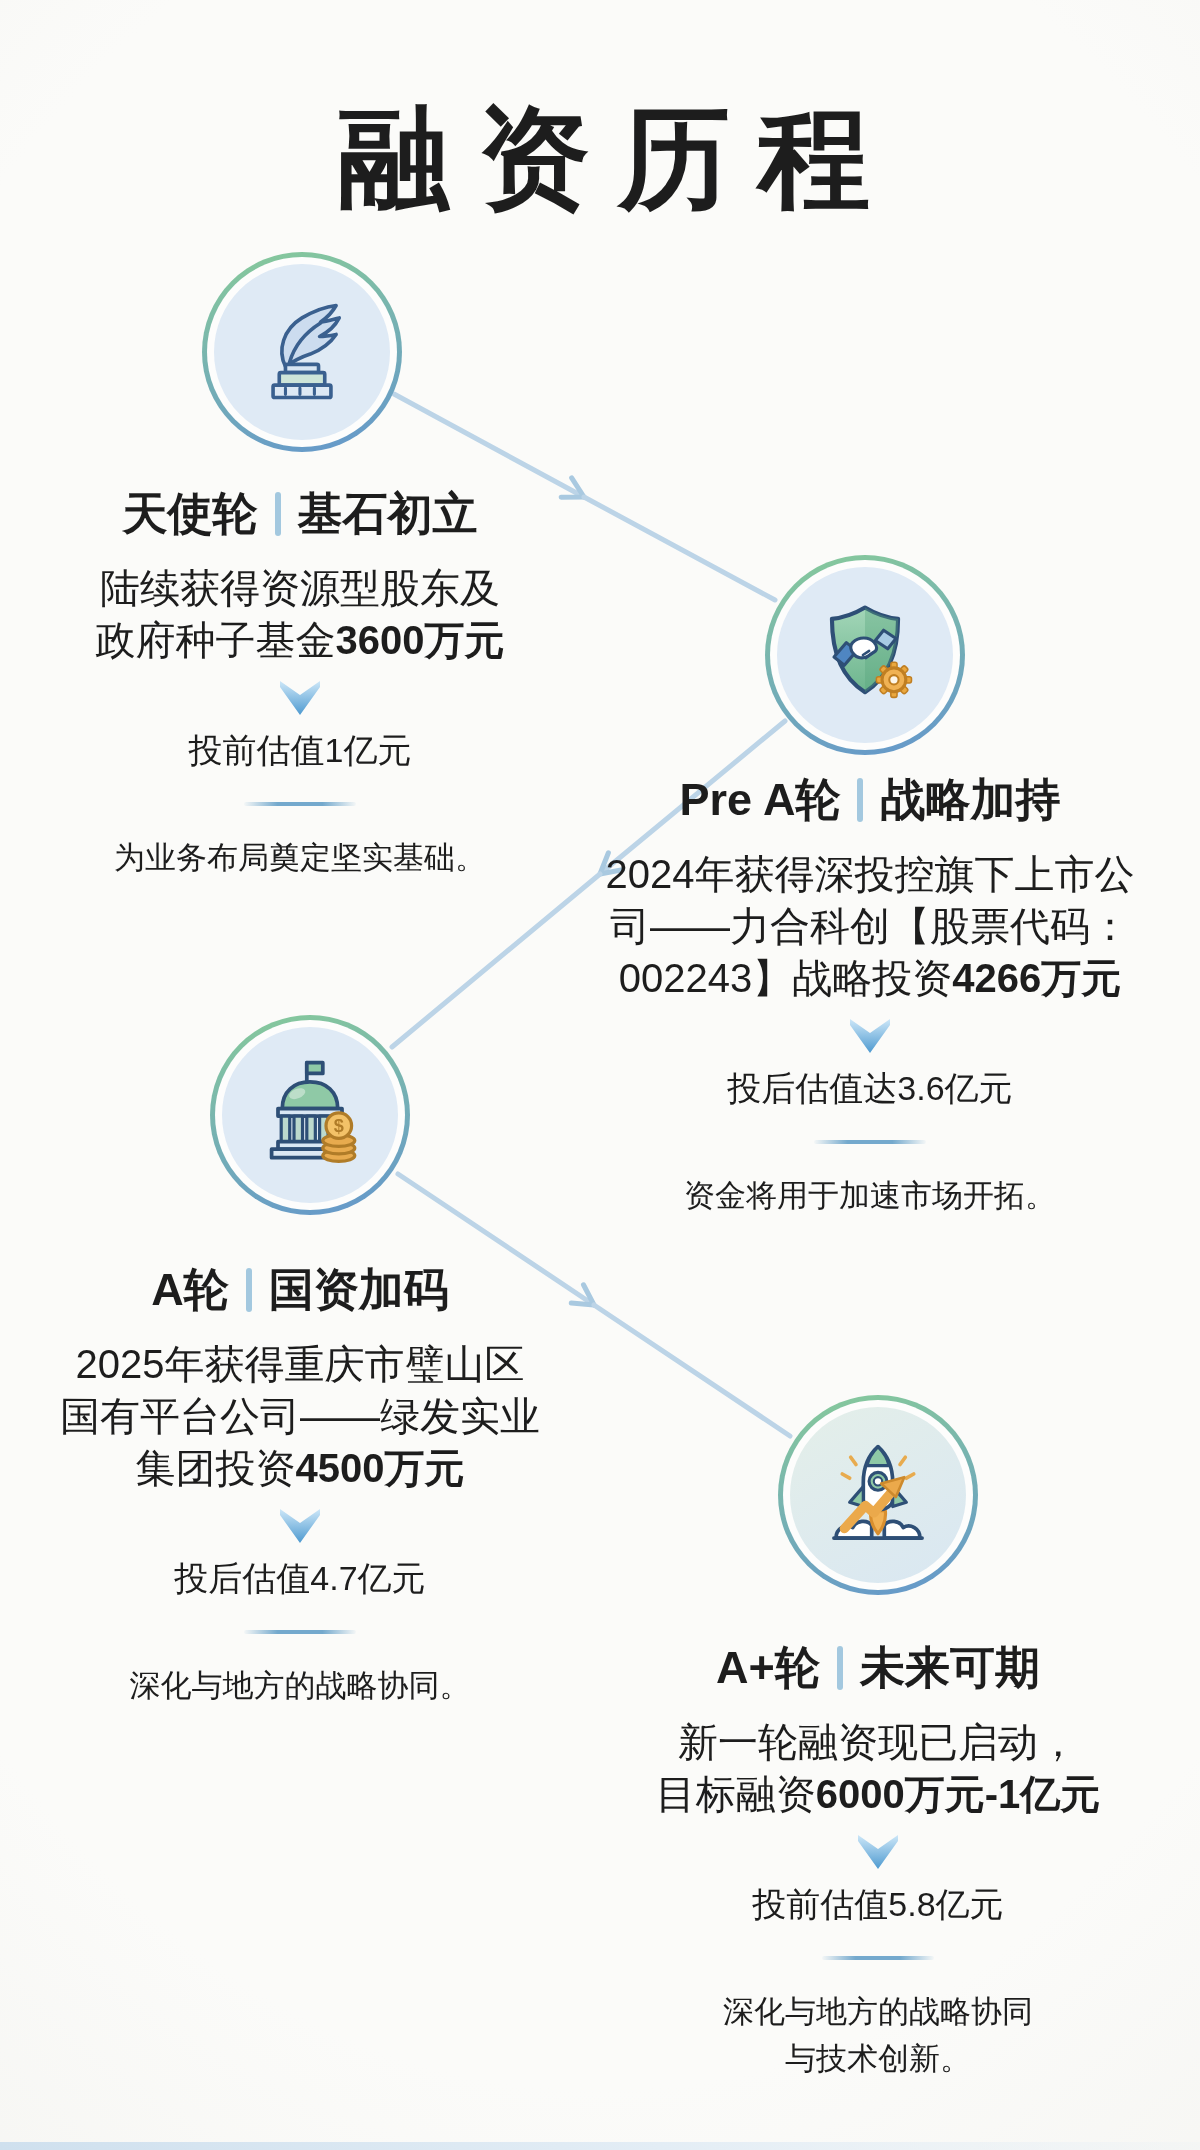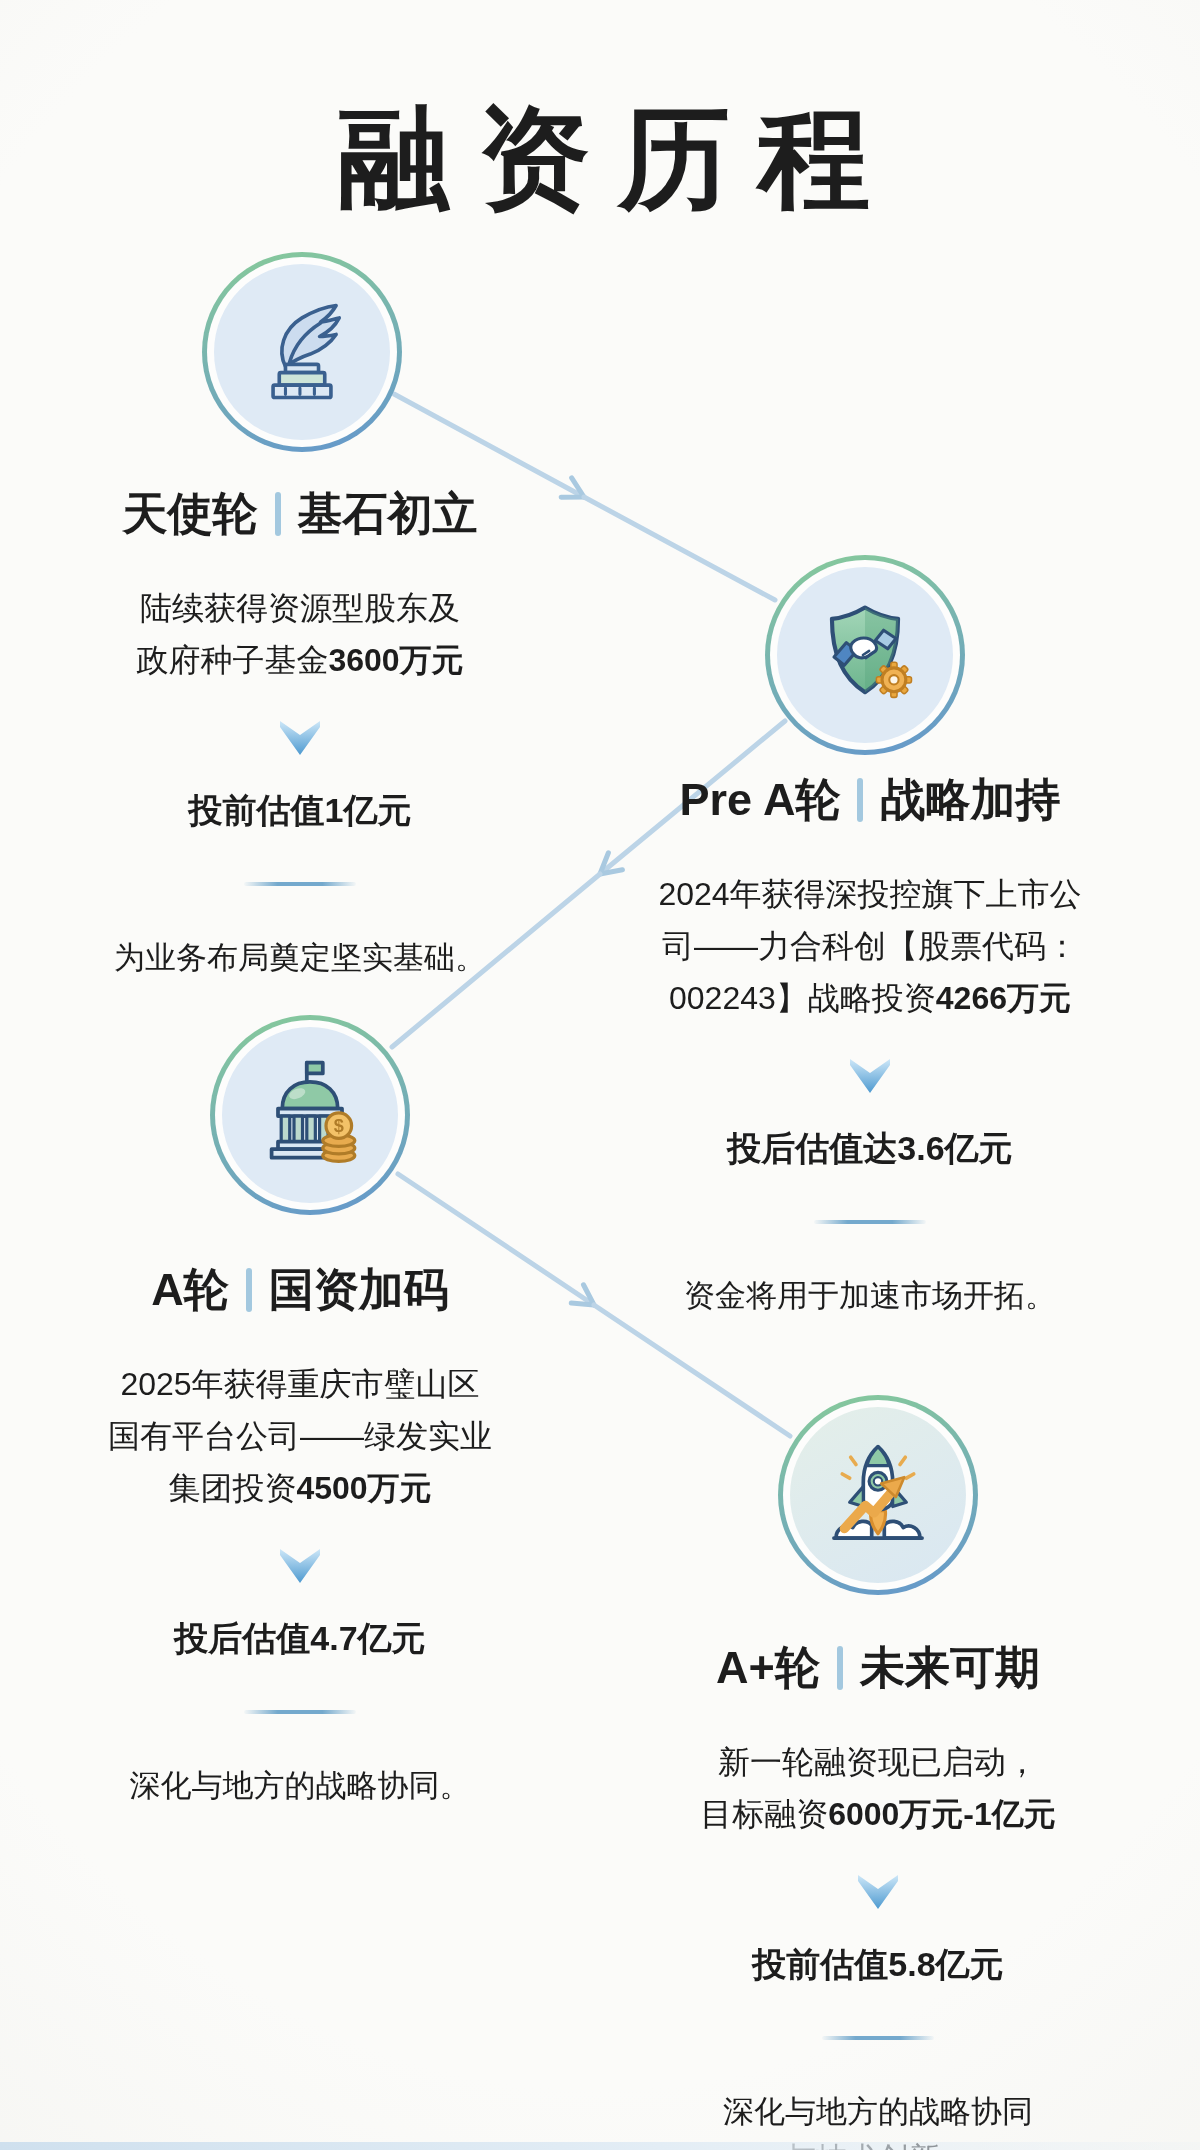--- a/index.html
+++ b/index.html
@@ -13,27 +13,27 @@
     font-size:112px;font-weight:800;letter-spacing:28px;padding-left:36px;box-sizing:border-box;
   }
   .connectors{position:absolute;left:0;top:0;z-index:1;pointer-events:none;}
   .badge{position:absolute;z-index:2;width:200px;height:200px;border-radius:50%;
     padding:5px;box-sizing:border-box;
     background:linear-gradient(165deg,#84c69e 10%,#679bc8 90%);}
   .badge-gap{width:100%;height:100%;border-radius:50%;background:#fdfdfc;padding:7px;box-sizing:border-box;}
   .badge-face{width:100%;height:100%;border-radius:50%;background:#dfeaf5;
     display:flex;align-items:center;justify-content:center;}
   .face-green{background:linear-gradient(150deg,#e4efe9,#d9e7f2);}
-  .stage{position:absolute;z-index:3;display:flex;flex-direction:column;align-items:center;text-align:center;gap:20px;}
+  .stage{position:absolute;z-index:3;display:flex;flex-direction:column;align-items:center;text-align:center;}
   .stage-title{display:flex;align-items:center;justify-content:center;gap:17px;
     font-size:45px;font-weight:800;line-height:56px;white-space:nowrap;}
   .sep{width:6px;height:44px;border-radius:3px;background:#a3c8df;flex:0 0 auto;}
-  .desc{margin-top:20px;font-size:32px;line-height:52px;font-weight:500;}
+  .desc{margin-top:20px;font-size:40px;line-height:52px;font-weight:500;}
   .arrow{margin-top:14px;display:block;}
-  .val{margin-top:12px;font-size:34px;font-weight:700;line-height:44px;}
+  .val{margin-top:12px;font-size:34px;font-weight:400;line-height:44px;}
   .divider{margin-top:30px;width:112px;height:4px;border-radius:2px;
     background:linear-gradient(90deg,rgba(111,166,204,0.05),#74a9cd 30%,#74a9cd 70%,rgba(111,166,204,0.05));}
   .note{margin-top:28px;font-size:31px;line-height:47px;}
   #stage1{left:40px;top:486px;width:520px;}
   #stage2{left:595px;top:772px;width:550px;}
   #stage3{left:40px;top:1262px;width:520px;}
   #stage4{left:608px;top:1640px;width:540px;}
   #badge1{left:202px;top:252px;}
   #badge2{left:765px;top:555px;}
   #badge3{left:210px;top:1015px;}

